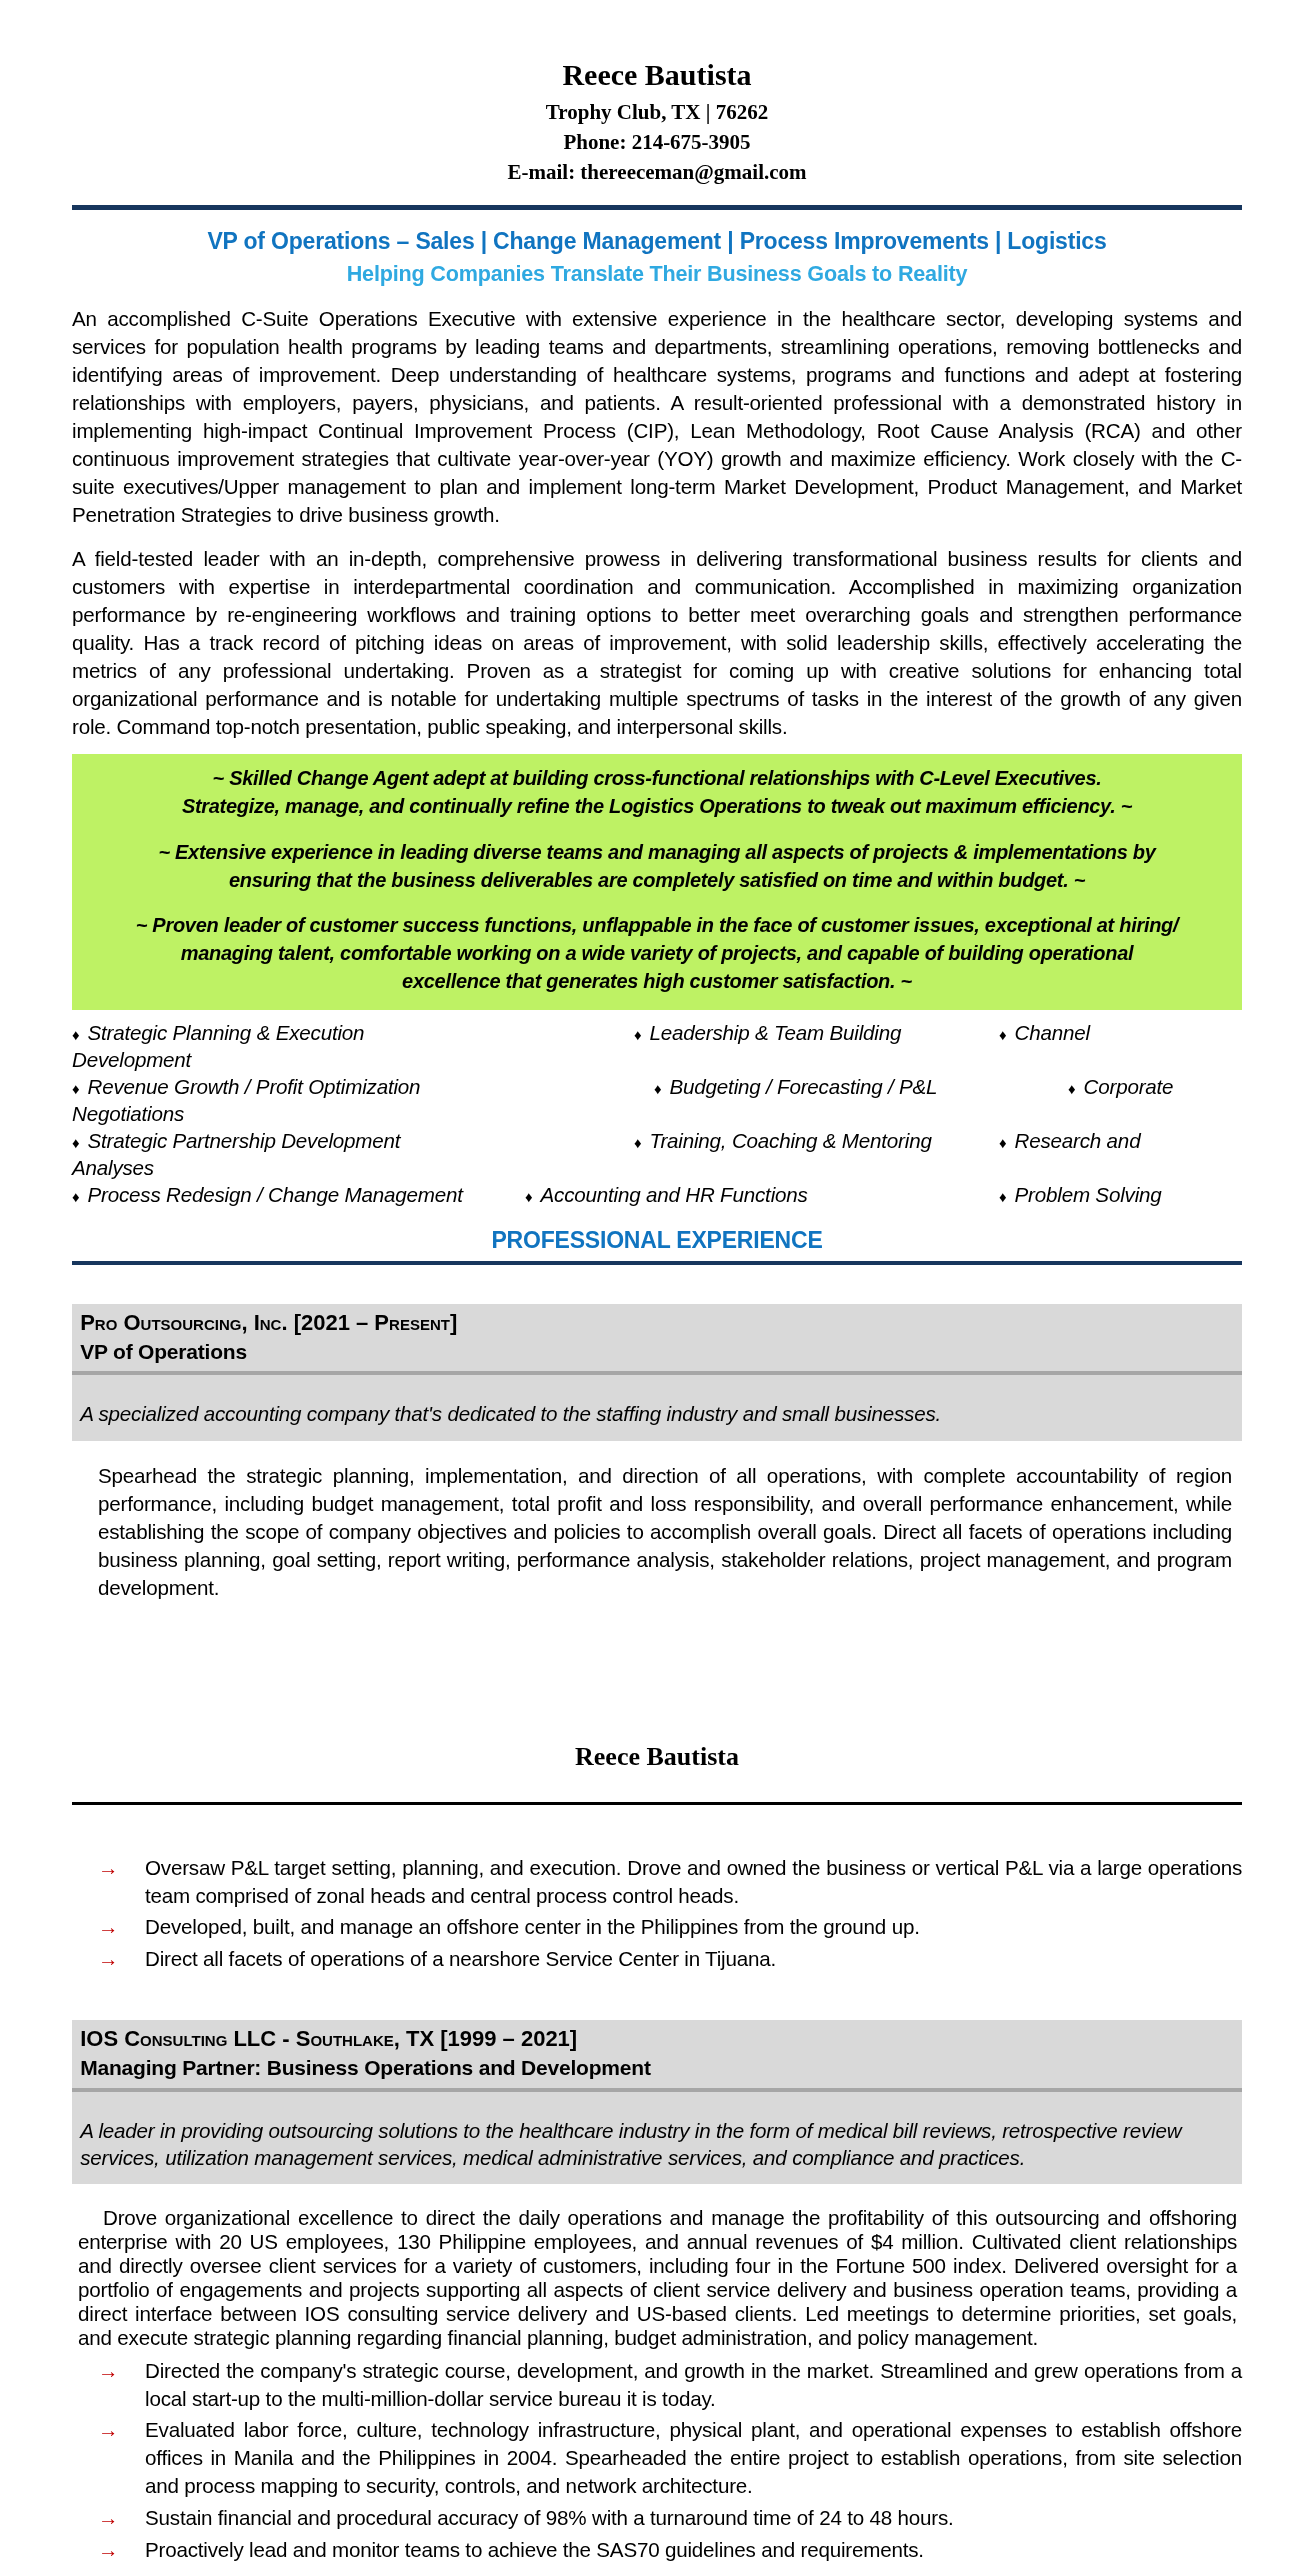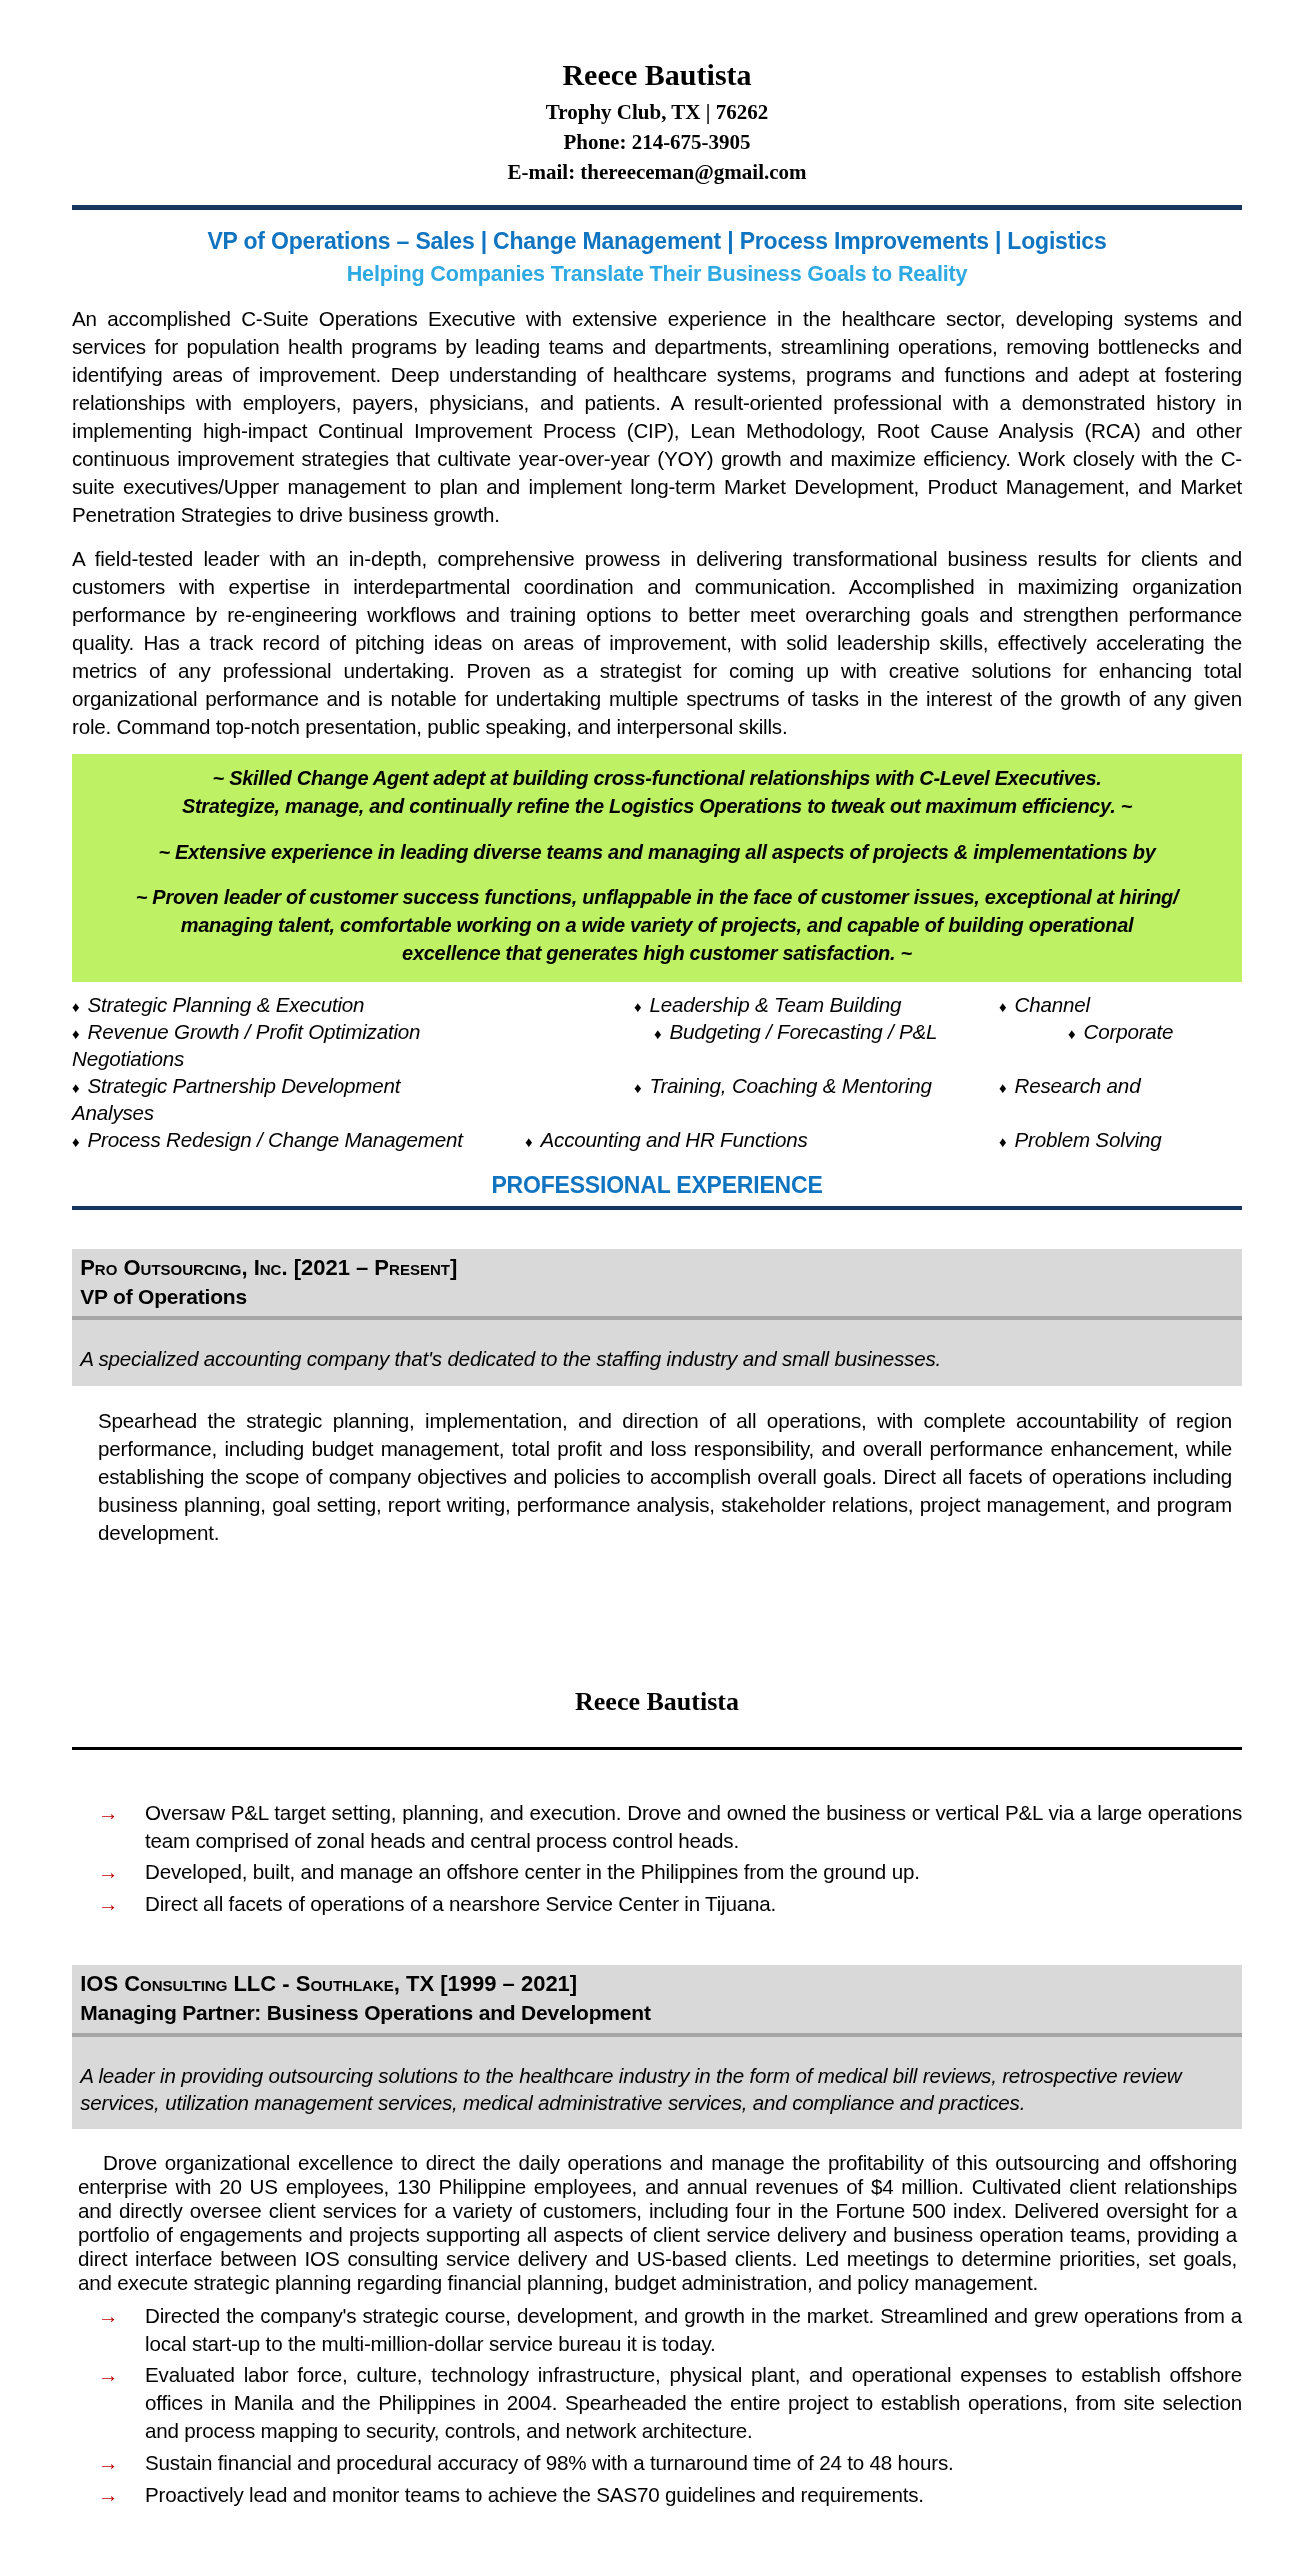--- a/index.html
+++ b/index.html
@@ -85,35 +85,39 @@
   <p class="para first">An accomplished C-Suite Operations Executive with extensive experience in the healthcare sector, developing systems and services for population health programs by leading teams and departments, streamlining operations, removing bottlenecks and identifying areas of improvement. Deep understanding of healthcare systems, programs and functions and adept at fostering relationships with employers, payers, physicians, and patients. A result-oriented professional with a demonstrated history in implementing high-impact Continual Improvement Process (CIP), Lean Methodology, Root Cause Analysis (RCA) and other continuous improvement strategies that cultivate year-over-year (YOY) growth and maximize efficiency. Work closely with the C-suite executives/Upper management to plan and implement long-term Market Development, Product Management, and Market Penetration Strategies to drive business growth.</p>
   <p class="para">A field-tested leader with an in-depth, comprehensive prowess in delivering transformational business results for clients and customers with expertise in interdepartmental coordination and communication. Accomplished in maximizing organization performance by re-engineering workflows and training options to better meet overarching goals and strengthen performance quality. Has a track record of pitching ideas on areas of improvement, with solid leadership skills, effectively accelerating the metrics of any professional undertaking. Proven as a strategist for coming up with creative solutions for enhancing total organizational performance and is notable for undertaking multiple spectrums of tasks in the interest of the growth of any given role. Command top-notch presentation, public speaking, and interpersonal skills.</p>
 
   <div class="quote-box">
     <div class="quote">
       <div>~ Skilled Change Agent adept at building cross-functional relationships with C-Level Executives.</div>
       <div>Strategize, manage, and continually refine the Logistics Operations to tweak out maximum efficiency. ~</div>
     </div>
     <div class="quote">
       <div>~ Extensive experience in leading diverse teams and managing all aspects of projects &amp; implementations by</div>
+      <div>ensuring that the business deliverables are completely satisfied on time and within budget. ~</div>
     </div>
     <div class="quote">
       <div>~ Proven leader of customer success functions, unflappable in the face of customer issues, exceptional at hiring/</div>
       <div>managing talent, comfortable working on a wide variety of projects, and capable of building operational</div>
       <div>excellence that generates high customer satisfaction. ~</div>
     </div>
   </div>
 
   <div class="skills">
     <div class="skill-line">
       <span class="sk x0"><span class="di">♦</span><span>Strategic Planning &amp; Execution</span></span>
       <span class="sk x1090"><span class="di">♦</span><span>Leadership &amp; Team Building</span></span>
       <span class="sk x1800"><span class="di">♦</span><span>Channel</span></span>
     </div>
     <div class="skill-line">
+      <span class="sk x0">Development</span>
+    </div>
+    <div class="skill-line">
       <span class="sk x0"><span class="di">♦</span><span>Revenue Growth / Profit Optimization</span></span>
       <span class="sk x1130"><span class="di">♦</span><span>Budgeting / Forecasting / P&amp;L</span></span>
       <span class="sk x1933"><span class="di">♦</span><span>Corporate</span></span>
     </div>
     <div class="skill-line">
       <span class="sk x0">Negotiations</span>
     </div>
     <div class="skill-line">
       <span class="sk x0"><span class="di">♦</span><span>Strategic Partnership Development</span></span>
       <span class="sk x1090"><span class="di">♦</span><span>Training, Coaching &amp; Mentoring</span></span>

